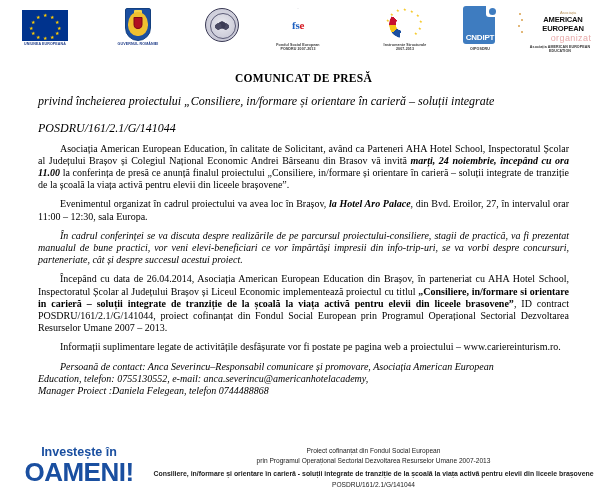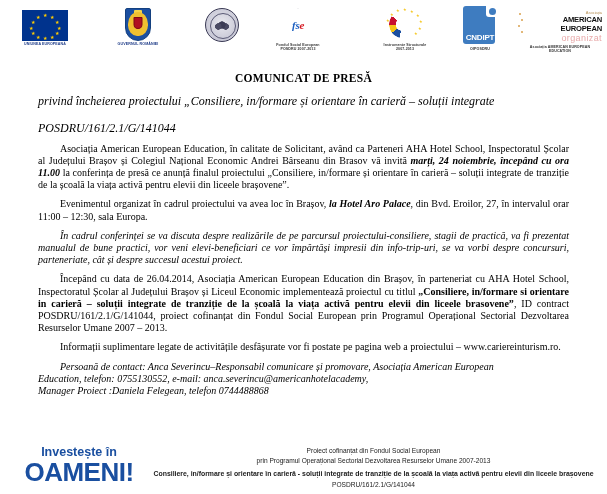--- a/index.html
+++ b/index.html
@@ -134,21 +134,20 @@
     width: 36px; height: 34px;
     background: #ffffff;
     border: 1px solid #b9b9c6;
     clip-path: polygon(50% 0%, 62% 33%, 98% 35%, 70% 57%, 80% 92%, 50% 71%, 20% 92%, 30% 57%, 2% 35%, 38% 33%);
   }
   .fse-star .fse-txt {
     position: absolute;
     left: 50%; top: 50%;
     transform: translate(-50%,-50%);
     font-family: "Liberation Serif", serif;
-    font-style: italic;
     font-weight: bold;
     font-size: 11px;
     line-height: 11px;
     letter-spacing: -.3px;
   }
   .fse-txt .f { color: #1b5fc0; }
   .fse-txt .s { color: #1b5fc0; }
   .fse-txt .e { color: #d4161f; }
 
   
@@ -214,21 +213,21 @@
     font-weight: bold;
     font-size: 8px;
     letter-spacing: -.2px;
   }
 
   
   .aee {
     width: 84px; height: 34px;
     margin: 0 auto;
     position: relative;
-    text-align: right;
+    text-align: center;
   }
   .aee .aee-asoc {
     font-family: "Liberation Sans", sans-serif;
     font-size: 4px;
     color: #b9935a;
     margin-left: 16px;
     line-height: 5px;
   }
   .aee .aee-main {
     font-family: "Liberation Sans", sans-serif;

